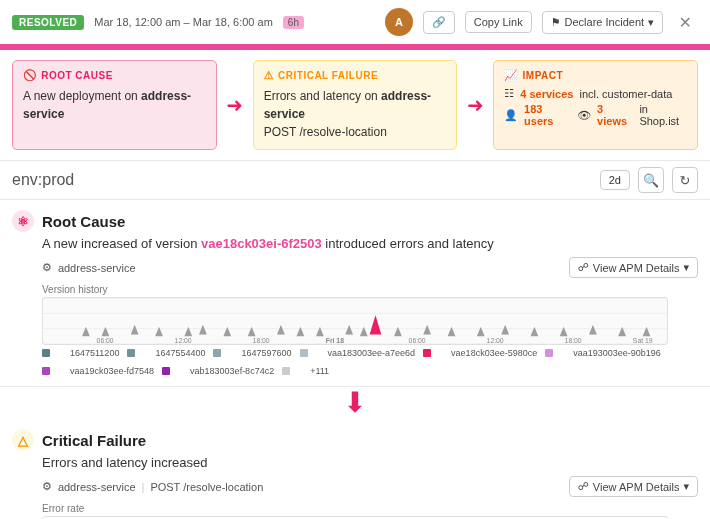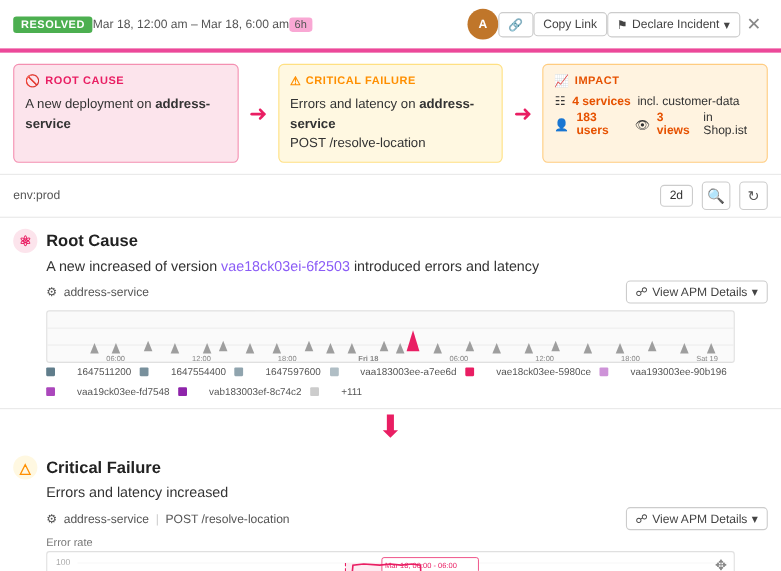--- a/index.html
+++ b/index.html
@@ -11,21 +11,22 @@
       width: 710px;
       height: 519px;
       overflow: hidden;
     }
 
     
     .header {
       display: flex;
       align-items: center;
       padding: 8px 12px;
-      border-bottom: 4px solid #ec4899;
+      border-bottom: 6px solid #ec4899;
+      gap: 10px;
       background: #fff;
     }
     .status-badge {
       background: #4caf50;
       color: #fff;
       font-size: 10px;
       font-weight: 700;
       padding: 2px 7px;
       border-radius: 3px;
       letter-spacing: 0.5px;
@@ -113,21 +114,21 @@
     }
     .arrow-icon { font-size: 20px; color: #e91e63; }
     .impact-row { display: flex; align-items: center; gap: 6px; font-size: 11px; margin-top: 3px; }
     .impact-highlight { color: #e65100; font-weight: 700; }
 
     
     .toolbar-row {
       display: flex; align-items: center; padding: 6px 12px;
       border-bottom: 1px solid #e8e8e8; gap: 8px;
     }
-    .env-label { font-size: 11px; color: #555; }
+    .env-label { font-size: 16px; color: #555; }
     .toolbar-spacer { flex: 1; }
     .time-range-select {
       border: 1px solid #ccc; border-radius: 4px;
       padding: 3px 22px 3px 8px; font-size: 11px;
       appearance: none; background: #fff;
       cursor: pointer; color: #333;
     }
     .select-wrapper { position: relative; display: inline-flex; align-items: center; }
     .select-wrapper::after {
       content: '▾'; position: absolute; right: 6px; font-size: 10px; color: #777; pointer-events: none;
@@ -305,32 +306,33 @@
   </button>
 </div>
 
 <div class="section">
   <div class="section-title">
     <span class="section-icon root-section-icon" style="font-size:13px;">⚛</span>
     <span>Root Cause</span>
   </div>
   <div class="section-subtitle">
     <span>A new increased of version</span>
-    <span style="color:#8b5cf6;font-weight:400;">vae18ck03ei-6f2503</span>
+    <span style="color:#ec4899;font-weight:700;">vae18ck03ei-6f2503</span>
     <span>introduced errors and latency</span>
   </div>
   <div class="service-row">
     <span>⚙</span>
     <span>address-service</span>
     <button class="view-apm-btn">
       <span>☍</span>
       <span>View APM Details</span>
       <span>▾</span>
     </button>
   </div>
+  <div class="chart-label">Version history</div>
 
   <div class="version-chart-area">
     <svg class="version-chart-svg" viewBox="0 0 640 48" preserveAspectRatio="none">
 
       <line x1="0" y1="0" x2="640" y2="0" stroke="#e0e0e0" stroke-width="0.5"></line>
       <line x1="0" y1="16" x2="640" y2="16" stroke="#e0e0e0" stroke-width="0.5"></line>
       <line x1="0" y1="32" x2="640" y2="32" stroke="#e0e0e0" stroke-width="0.5"></line>
       <line x1="0" y1="48" x2="640" y2="48" stroke="#e0e0e0" stroke-width="0.5"></line>
 
       <g fill="#9e9e9e">

